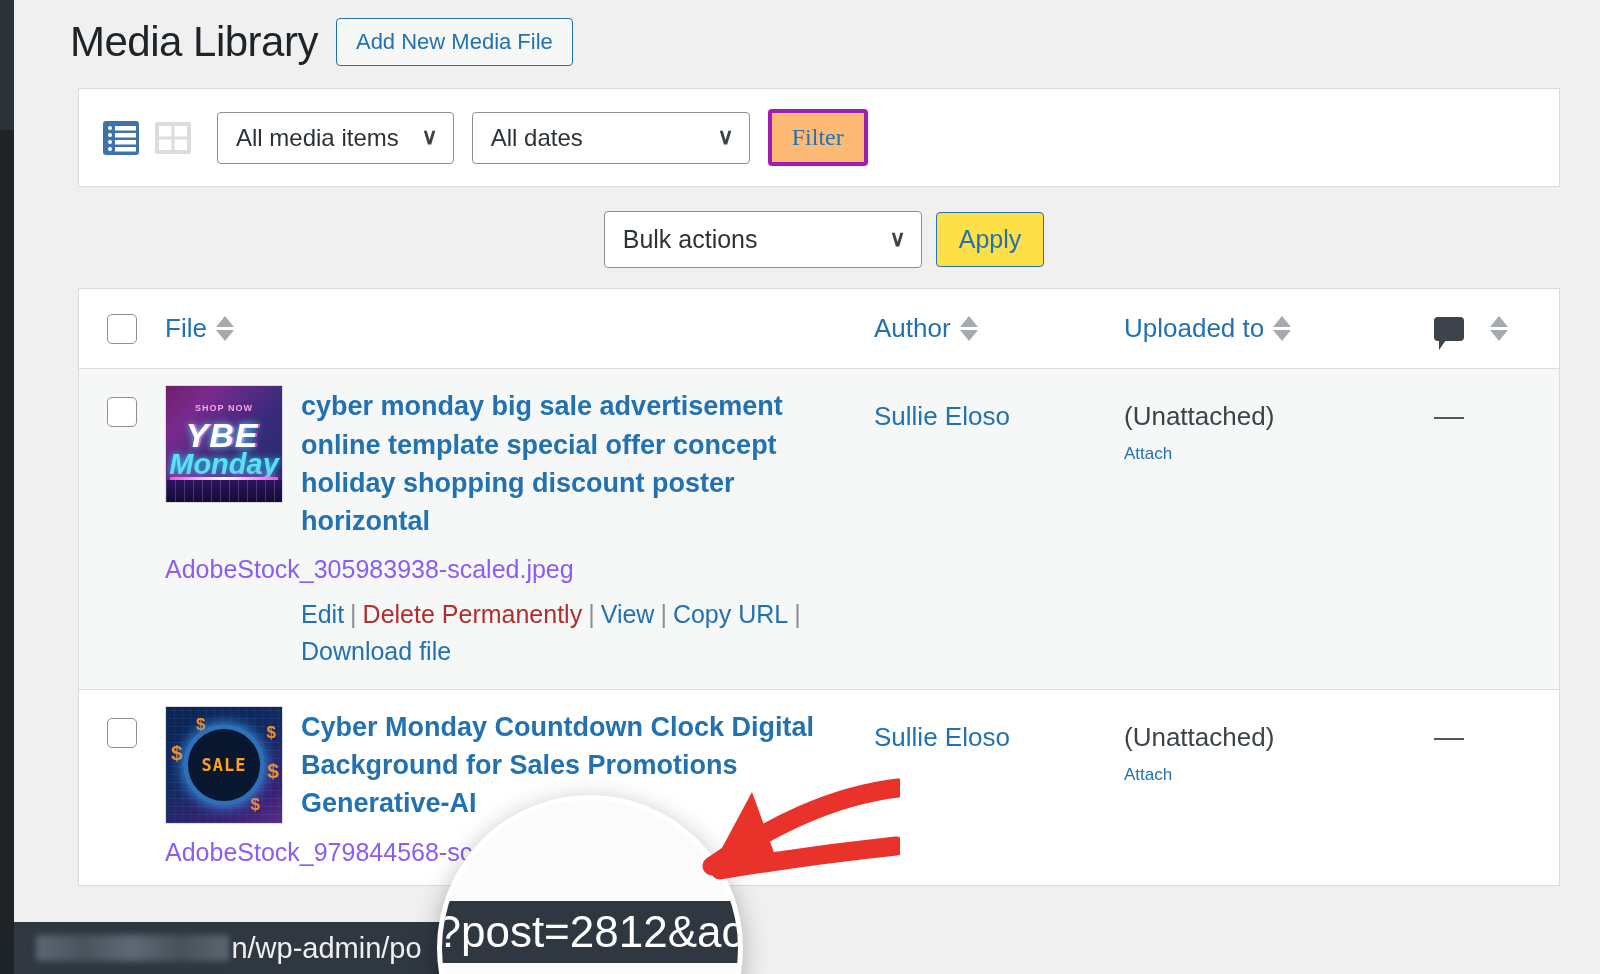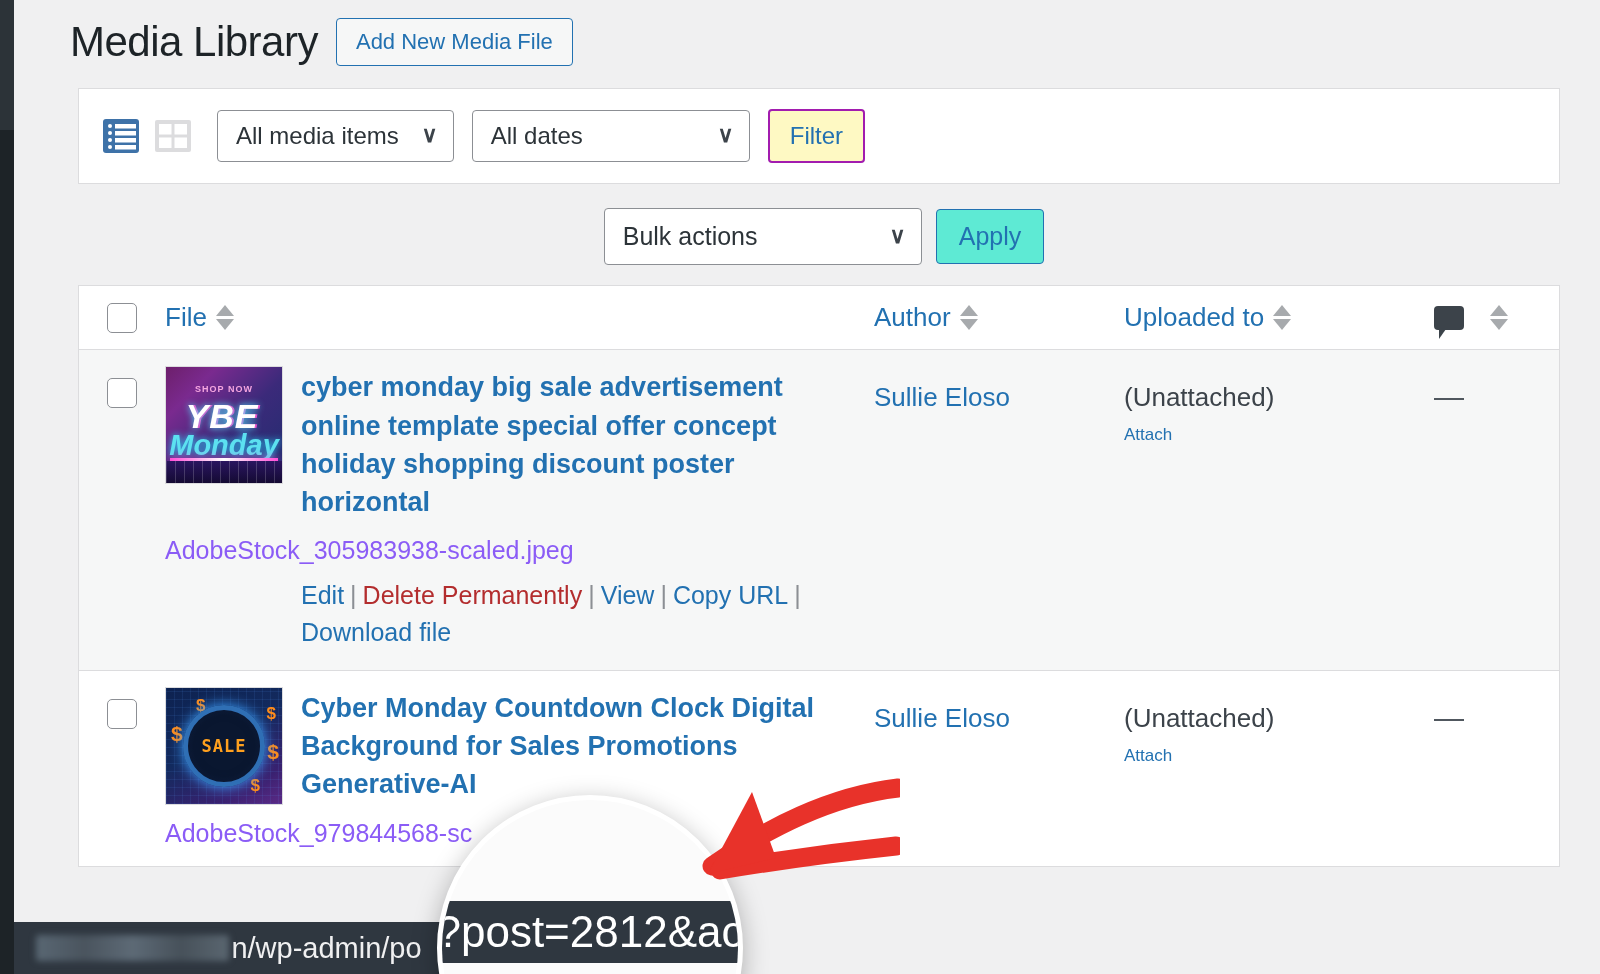--- a/index.html
+++ b/index.html
@@ -43,38 +43,38 @@
     border: 1px solid #8c8f94; border-radius: 4px; background: #fff;
     font-size: 24px; font-family: inherit; color: #2c3338;
     padding: 11px 54px 11px 18px; cursor: pointer; position: relative;
   }
   .sel-wrap { position: relative; display: inline-block; }
   .sel-wrap .chev {
     position: absolute; right: 16px; top: 50%; transform: translateY(-55%);
     pointer-events: none; color: #3c434a; font-size: 22px; font-weight: bold;
   }
   .filter-btn {
-    border: 2px solid #a21caf; border-radius: 4px; background: #fef9c3;
+    border: 4px solid #a21caf; border-radius: 4px; background: #fdba74;
     color: #2271b1; font-size: 24px; padding: 11px 20px; cursor: pointer;
-    font-family: Liberation Sans, sans-serif;
+    font-family: Liberation Serif, serif;
   }
 
   
   .bulk-row { margin-left: 34px; display: flex; align-items: center; gap: 14px; padding: 24px 0 20px 0; justify-content: center; }
   .bulk-sel { font-size: 25px; padding: 13px 60px 13px 18px; min-width: 318px; }
   .apply-btn {
-    border: 1px solid #2271b1; border-radius: 4px; background: #5eead4;
+    border: 1px solid #2271b1; border-radius: 4px; background: #fde047;
     color: #2271b1; font-size: 25px; padding: 12px 22px; cursor: pointer;
     font-family: inherit;
   }
 
   
   .media-table { margin-left: 34px; margin-right: 10px; background: #fff; border: 1px solid #dcdcde; border-bottom: none; }
   .trow { display: flex; align-items: flex-start; }
-  .thead { border-bottom: 1px solid #dcdcde; height: 64px; align-items: center; }
+  .thead { border-bottom: 1px solid #dcdcde; height: 80px; align-items: center; }
   .c-check { width: 86px; flex: 0 0 86px; display: flex; justify-content: center; padding-top: 0; }
   .c-file  { flex: 1 1 auto; min-width: 0; }
   .c-author{ width: 250px; flex: 0 0 250px; }
   .c-upl   { width: 310px; flex: 0 0 310px; }
   .c-com   { width: 125px; flex: 0 0 125px; display:flex; align-items:center; justify-content:flex-start; gap:26px;}
 
   .cb {
     width: 30px; height: 30px; border: 1px solid #8c8f94; border-radius: 5px;
     background: #fff; display: inline-block; cursor: pointer;
   }

